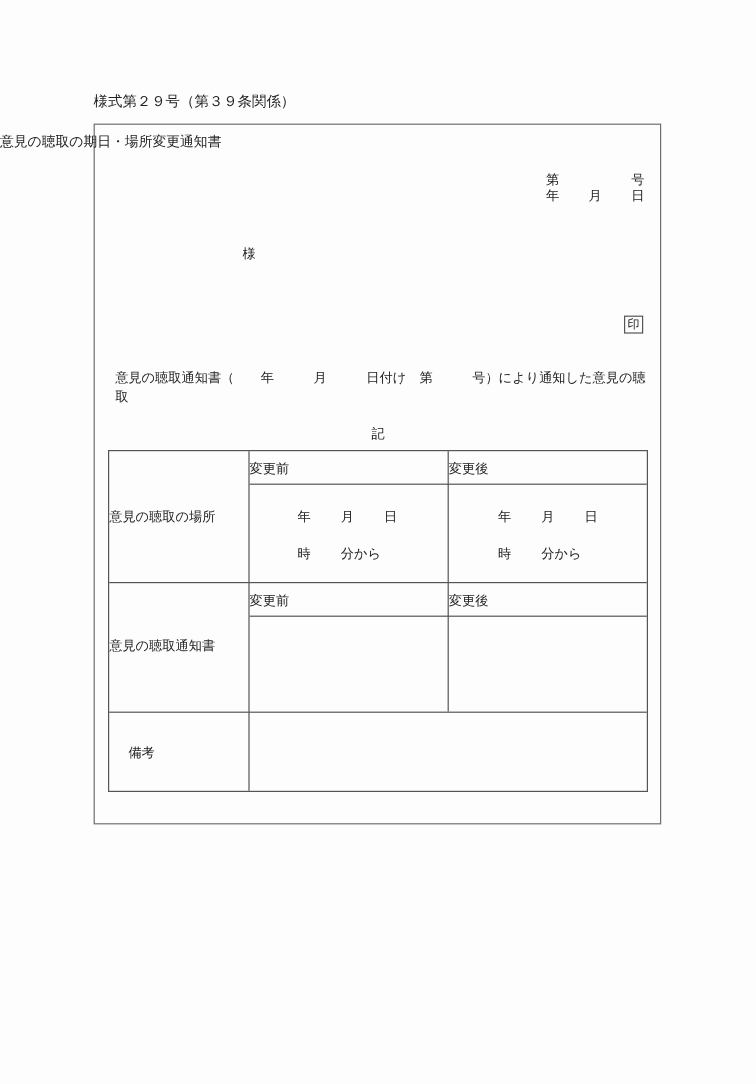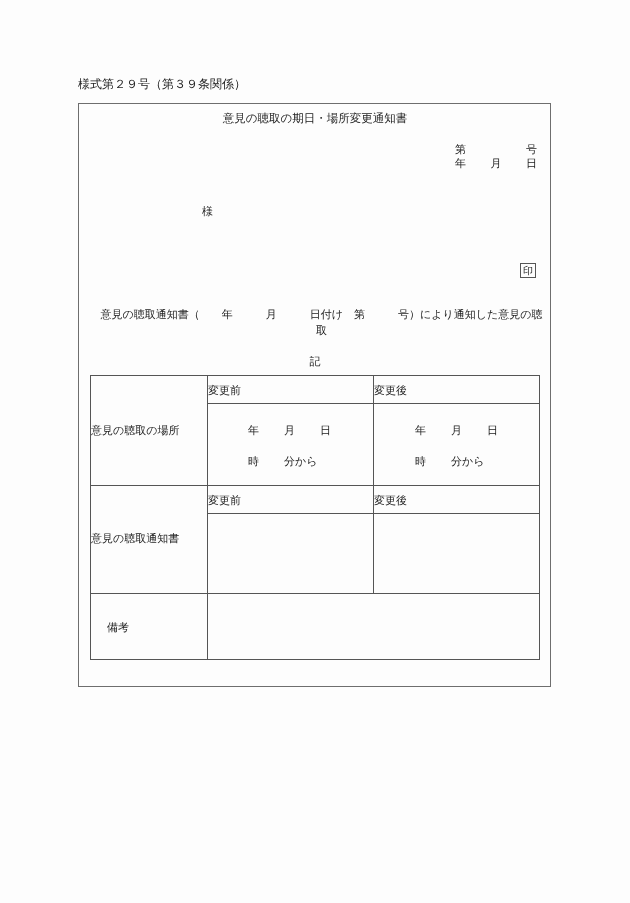--- a/index.html
+++ b/index.html
@@ -23,21 +23,21 @@
     }
     .outer-box {
       position: absolute;
       left: 78px; top: 103px;
       width: 473px; height: 584px;
       border: 1px solid #6e6e6e;
       box-sizing: border-box;
     }
     .title {
       left: 0; top: 111px; width: 630px;
-      text-align: center;
+      text-align: left;
       font-size: 11.5px;
     }
     .no-line { left: 455px; top: 142px; width: 82px; }
     .date-line { left: 455px; top: 156px; width: 82px; }
     .no-line, .date-line {
       display: flex; justify-content: space-between;
     }
     .addressee { left: 202px; top: 204px; }
     .seal {
       left: 520px; top: 263px;
@@ -48,21 +48,21 @@
       text-align: center;
       box-sizing: content-box;
     }
     .body-text {
       left: 85px; top: 307px;
       width: 462px;
       line-height: 16px;
       white-space: normal;
       font-size: 11px;
     }
-    .body-text .indent { padding-left: 11px; text-align: center; }
+    .body-text .indent { padding-left: 11px; }
     .ki { left: 0; top: 354px; width: 630px; text-align: center; }
 
     .table {
       position: absolute;
       left: 90px; top: 375px;
       width: 450px; height: 285px;
       border: 1px solid #555;
       box-sizing: border-box;
     }
     .hline, .vline { position: absolute; background: #555; }

